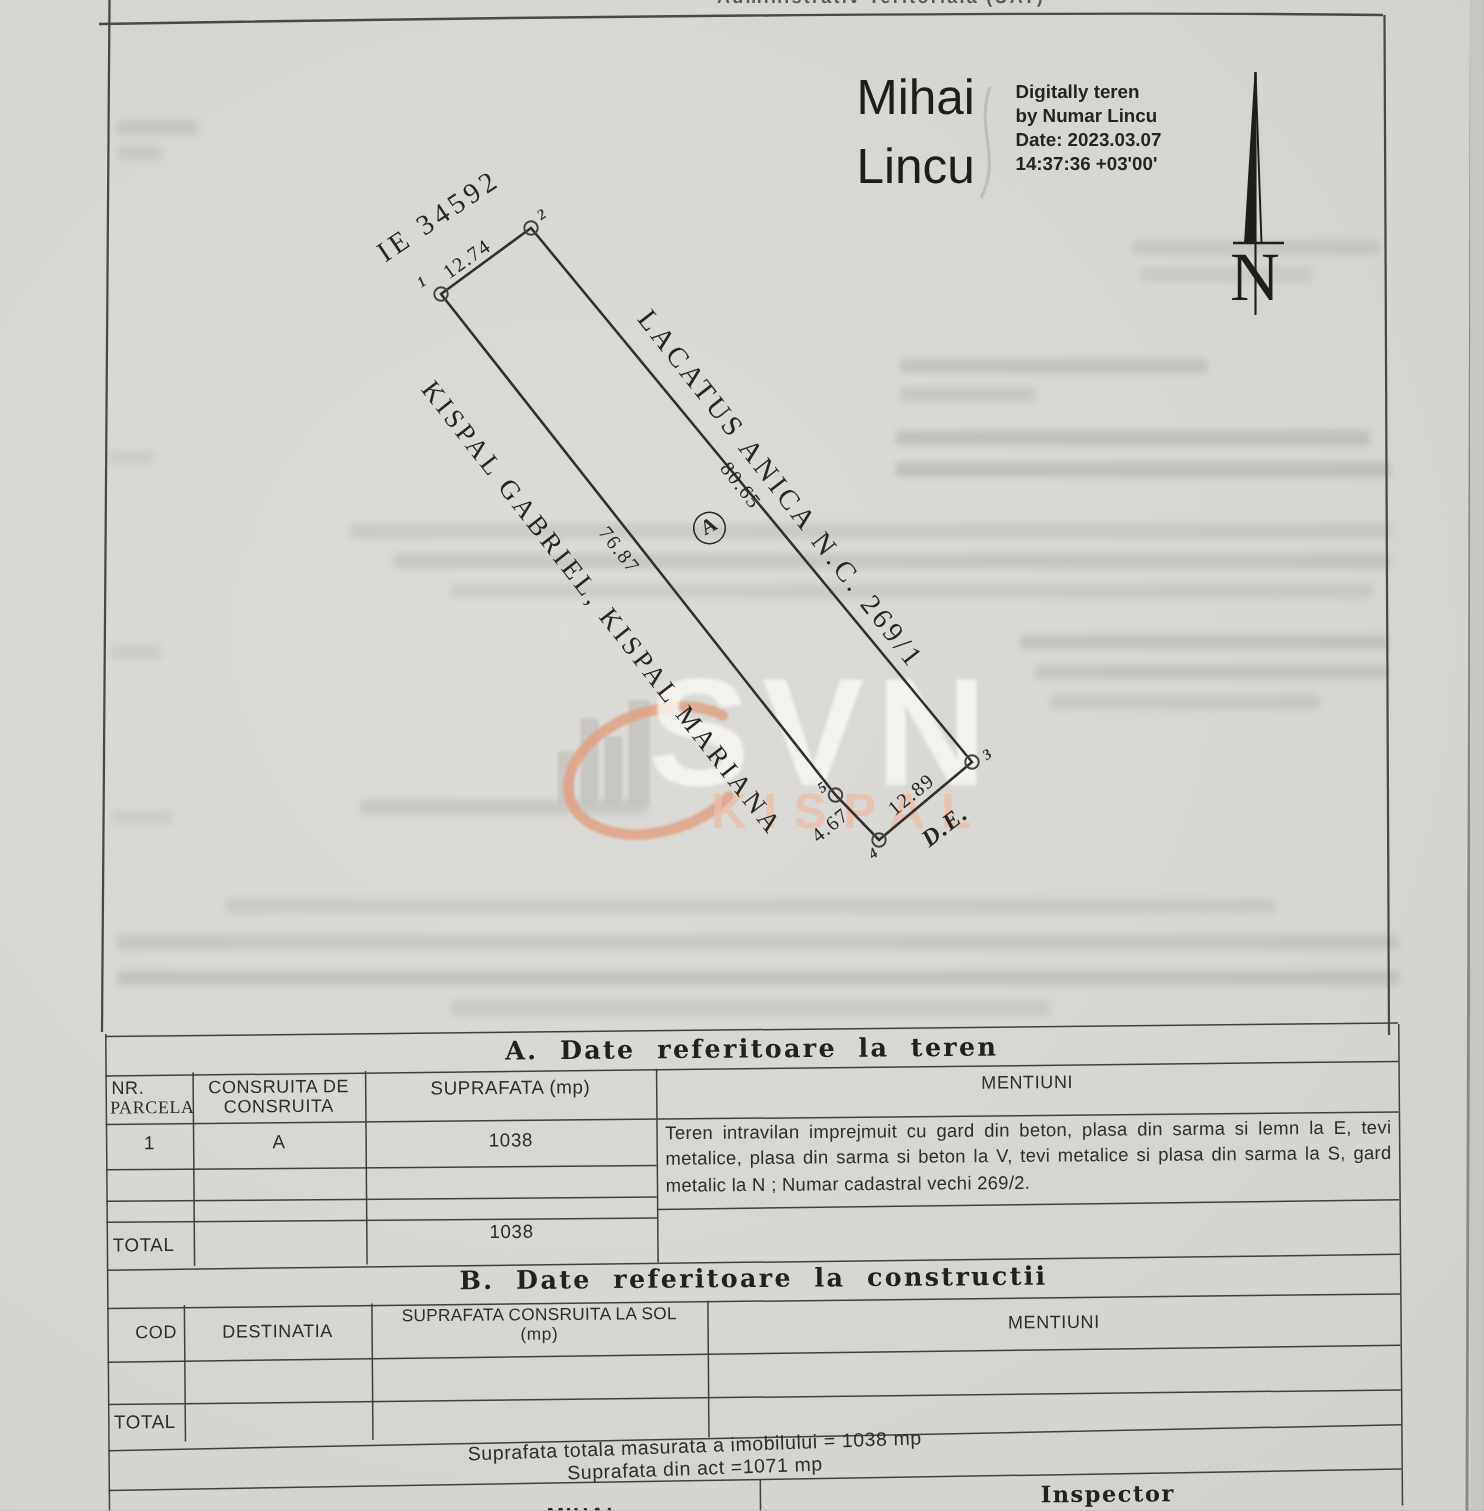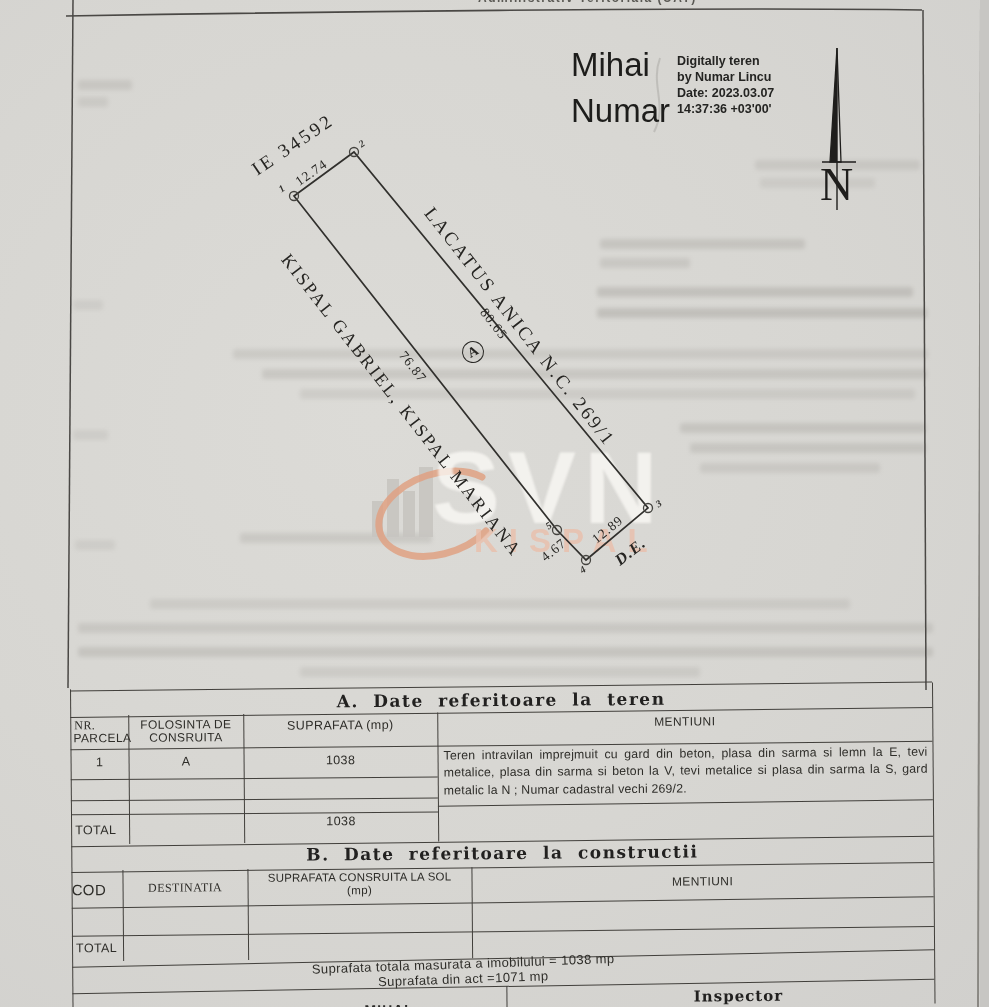--- a/index.html
+++ b/index.html
@@ -73,21 +73,21 @@
     <line x1="981" y1="0" x2="978" y2="1007" stroke="#8a8883" stroke-width="2"></line>
     <rect x="980" y="0" width="9" height="1007" fill="#c7c6c3"></rect>
     <path d="M660,58 C650,85 668,105 654,132" fill="none" stroke="#b5b3af" stroke-width="2" opacity=".7"></path>
   </svg>
 
   <div class="abs" style="left:478px;top:-9px;font-size:12px;font-weight:bold;letter-spacing:1.5px;color:#5a5954;">Administrativ  Teritoriala  (UAT)</div>
 
   <div>
     <div class="abs" style="left:571px;top:42px;font-size:33px;font-weight:500;color:#1d1d1b;line-height:1.4;">
       <div>Mihai</div>
-      <div>Numar</div>
+      <div>Lincu</div>
     </div>
     <div class="abs" style="left:677px;top:53px;font-size:12.5px;font-weight:600;color:#242422;line-height:1.28;">
       <div>Digitally teren</div>
       <div>by Numar Lincu</div>
       <div>Date: 2023.03.07</div>
       <div>14:37:36 +03'00'</div>
     </div>
   </div>
 
   <div>
@@ -149,45 +149,45 @@
     <div class="hl" style="left:4px;top:90px;width:367px;"></div>
     <div class="hl" style="left:4px;top:111px;width:367px;"></div>
     <div class="hl" style="left:371px;top:118px;width:495px;transform:rotate(-.3deg);"></div>
     <div class="hl" style="left:4px;top:125px;width:367px;"></div>
     <div class="hl" style="left:4px;top:155px;width:862px;transform:rotate(-.25deg);"></div>
     <div class="vl" style="left:62px;top:26px;height:129px;"></div>
     <div class="vl" style="left:177px;top:26px;height:129px;"></div>
     <div class="vl" style="left:371px;top:26px;height:129px;"></div>
 
     <div class="stitle" style="left:4px;top:4px;width:862px;">A. Date referitoare la teren</div>
-    <div class="tt" style="left:8px;top:29px;font-size:12px;font-family:Liberation Serif, serif;">NR.</div>
-    <div class="tt" style="left:7px;top:42px;font-size:12px;">PARCELA</div>
-    <div class="tt ttc" style="left:62px;top:29px;width:115px;font-size:12px;">FOLOSINTA DE</div>
+    <div class="tt" style="left:8px;top:29px;font-size:12px;">NR.</div>
+    <div class="tt" style="left:7px;top:42px;font-size:12px;font-family:Liberation Serif, serif;">PARCELA</div>
+    <div class="tt ttc" style="left:62px;top:29px;width:115px;font-size:12px;">CONSRUITA DE</div>
     <div class="tt ttc" style="left:62px;top:42px;width:115px;font-size:12px;">CONSRUITA</div>
     <div class="tt ttc" style="left:177px;top:31px;width:194px;font-size:12.5px;">SUPRAFATA (mp)</div>
     <div class="tt ttc" style="left:371px;top:30px;width:495px;font-size:12px;">MENTIUNI</div>
     <div class="tt ttc" style="left:4px;top:66px;width:58px;">1</div>
     <div class="tt ttc" style="left:62px;top:66px;width:115px;">A</div>
     <div class="tt ttc" style="left:177px;top:66px;width:194px;">1038</div>
     <div class="abs" style="left:377px;top:61px;width:484px;font-size:12.3px;line-height:1.42;letter-spacing:.2px;
                 text-align:justify;color:#2e2d29;">Teren intravilan imprejmuit cu gard din beton, plasa din sarma si lemn la E, tevi metalice, plasa din sarma si beton la V, tevi metalice si plasa din sarma la S, gard metalic la N ; Numar cadastral vechi 269/2.</div>
     <div class="tt" style="left:8px;top:134px;">TOTAL</div>
     <div class="tt ttc" style="left:177px;top:127px;width:194px;">1038</div>
 
     <div class="hl" style="left:4px;top:181px;width:862px;transform:rotate(-.2deg);"></div>
     <div class="hl" style="left:4px;top:216px;width:862px;transform:rotate(-.3deg);"></div>
     <div class="hl" style="left:4px;top:245px;width:862px;transform:rotate(-.2deg);"></div>
     <div class="hl" style="left:4px;top:272px;width:862px;transform:rotate(-.7deg);"></div>
     <div class="vl" style="left:55px;top:181px;height:91px;"></div>
     <div class="vl" style="left:180px;top:181px;height:91px;"></div>
     <div class="vl" style="left:404px;top:181px;height:91px;"></div>
 
     <div class="stitle" style="left:4px;top:157px;width:862px;">B. Date referitoare la constructii</div>
-    <div class="tt ttc" style="left:4px;top:192px;width:33px;font-size:15px;">COD</div>
-    <div class="tt ttc" style="left:55px;top:192px;width:125px;font-size:12px;font-family:Liberation Serif, serif;">DESTINATIA</div>
+    <div class="tt ttc" style="left:20px;top:192px;width:33px;font-size:12px;">COD</div>
+    <div class="tt ttc" style="left:55px;top:192px;width:125px;font-size:12px;">DESTINATIA</div>
     <div class="tt ttc" style="left:180px;top:184px;width:224px;font-size:11.5px;letter-spacing:.2px;">SUPRAFATA CONSRUITA LA SOL</div>
     <div class="tt ttc" style="left:180px;top:197px;width:224px;font-size:11.5px;">(mp)</div>
     <div class="tt ttc" style="left:404px;top:190px;width:462px;font-size:12px;">MENTIUNI</div>
     <div class="tt" style="left:8px;top:252px;">TOTAL</div>
 
     <div class="tt ttc" style="left:150px;top:270px;width:490px;font-size:13px;transform:rotate(-1.6deg);">Suprafata totala masurata a imobilului = 1038 mp</div>
     <div class="tt ttc" style="left:150px;top:285px;width:490px;font-size:13px;transform:rotate(-1.6deg);">Suprafata din act =1071 mp</div>
     <div class="hl" style="left:4px;top:300px;width:862px;transform:rotate(-.5deg);"></div>
     <div class="vl" style="left:438px;top:300px;height:21px;"></div>
     <div class="abs ttc" style="left:500px;top:303px;width:340px;font-family:'DejaVu Serif',serif;font-weight:bold;

